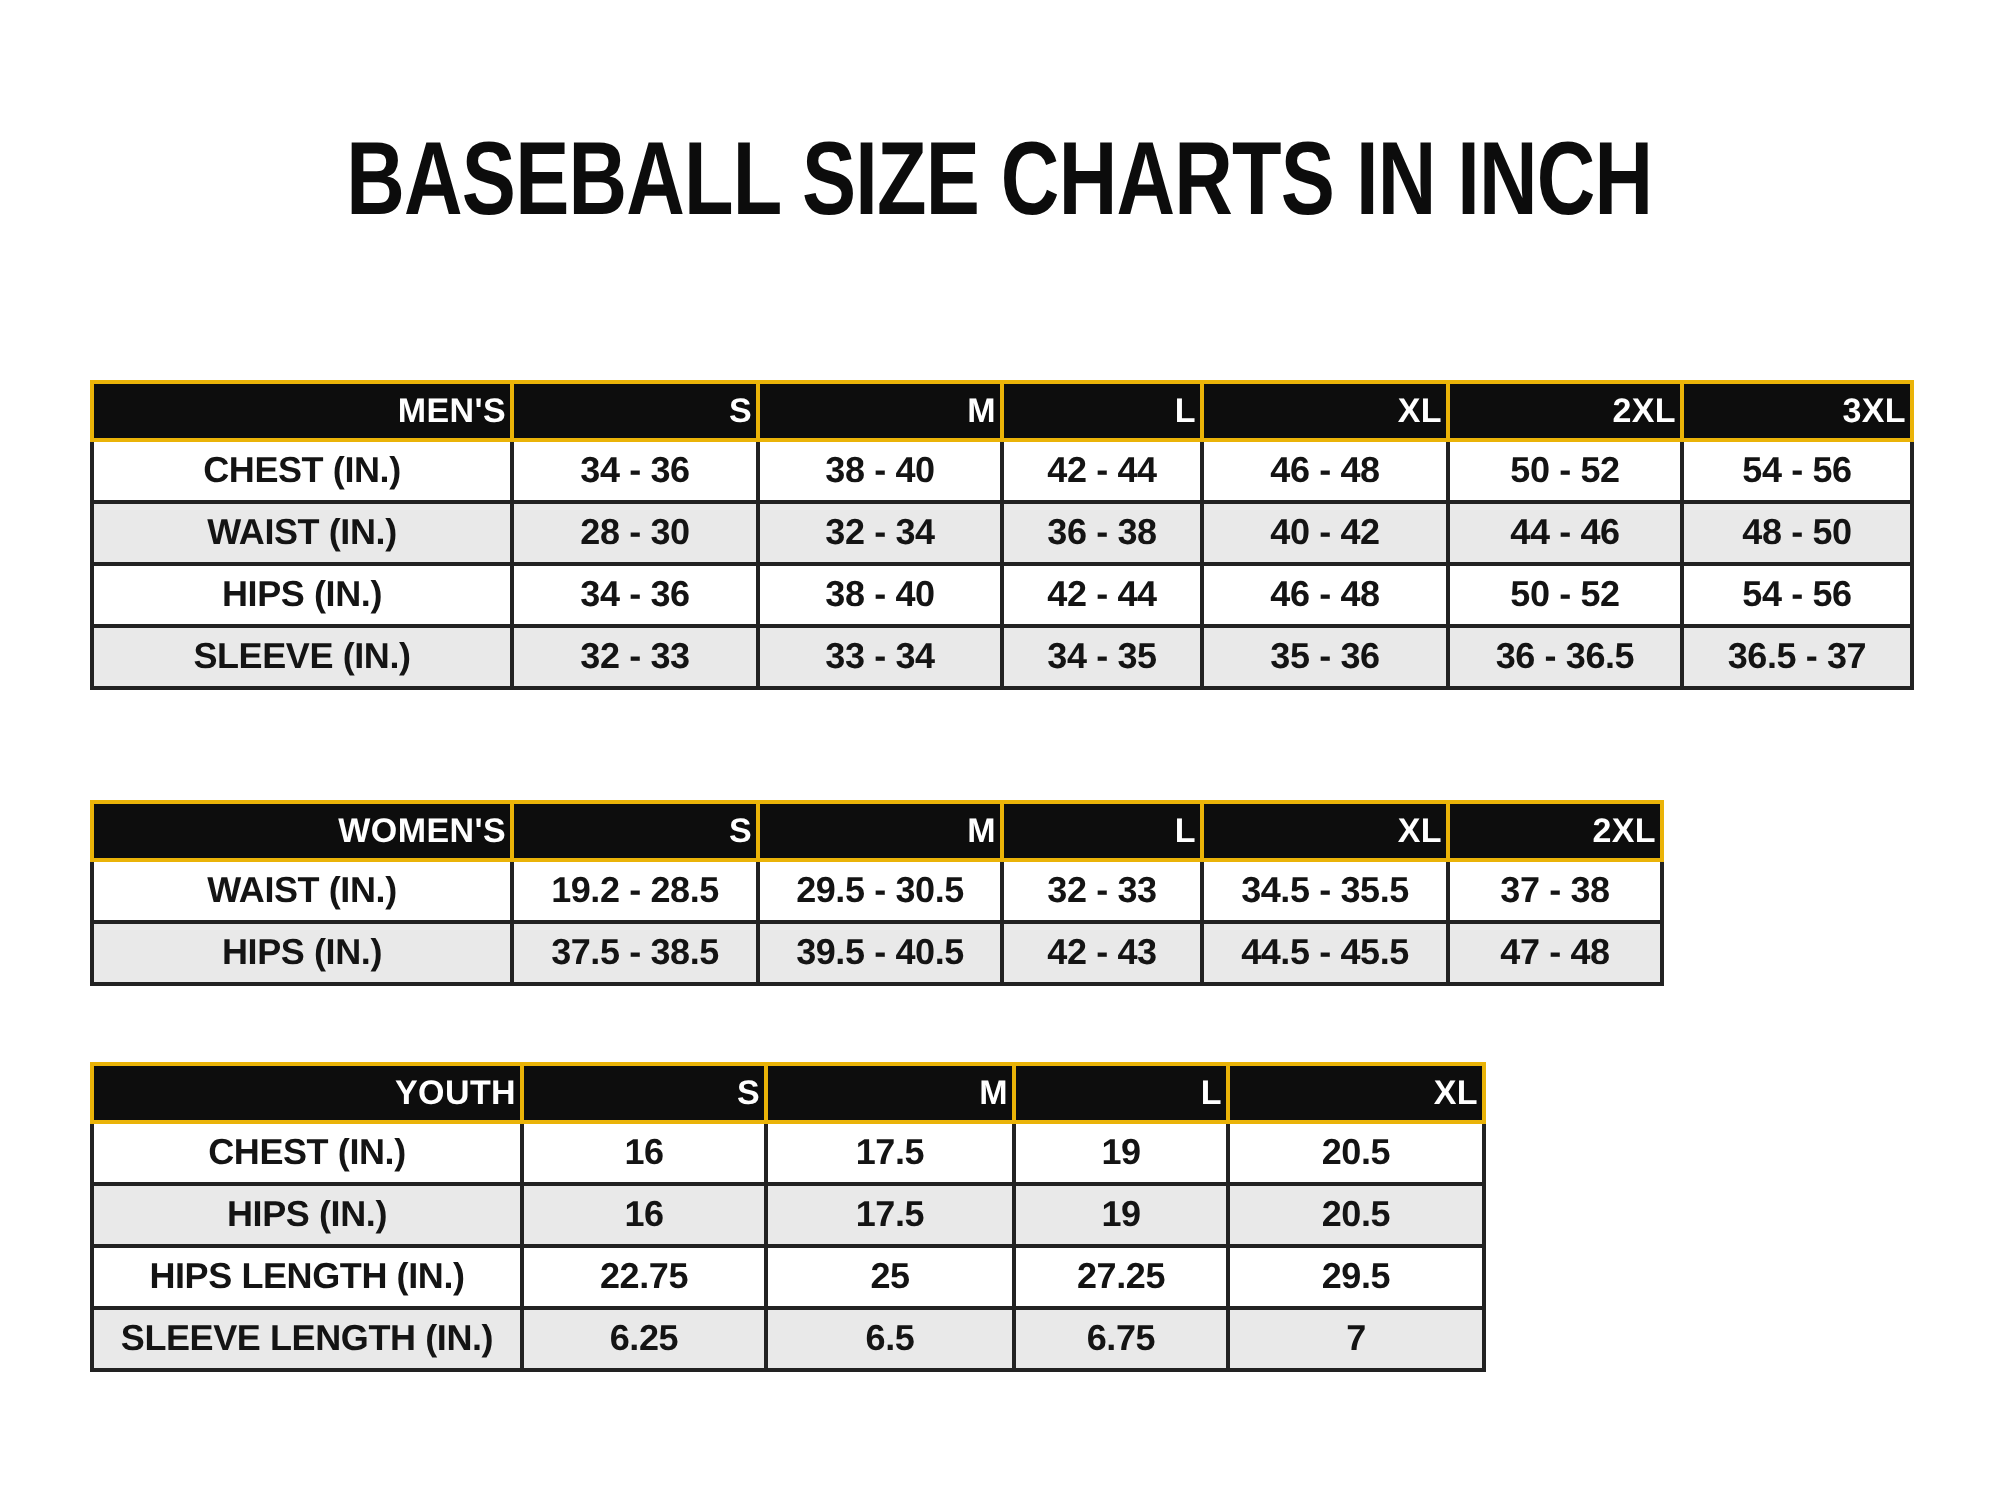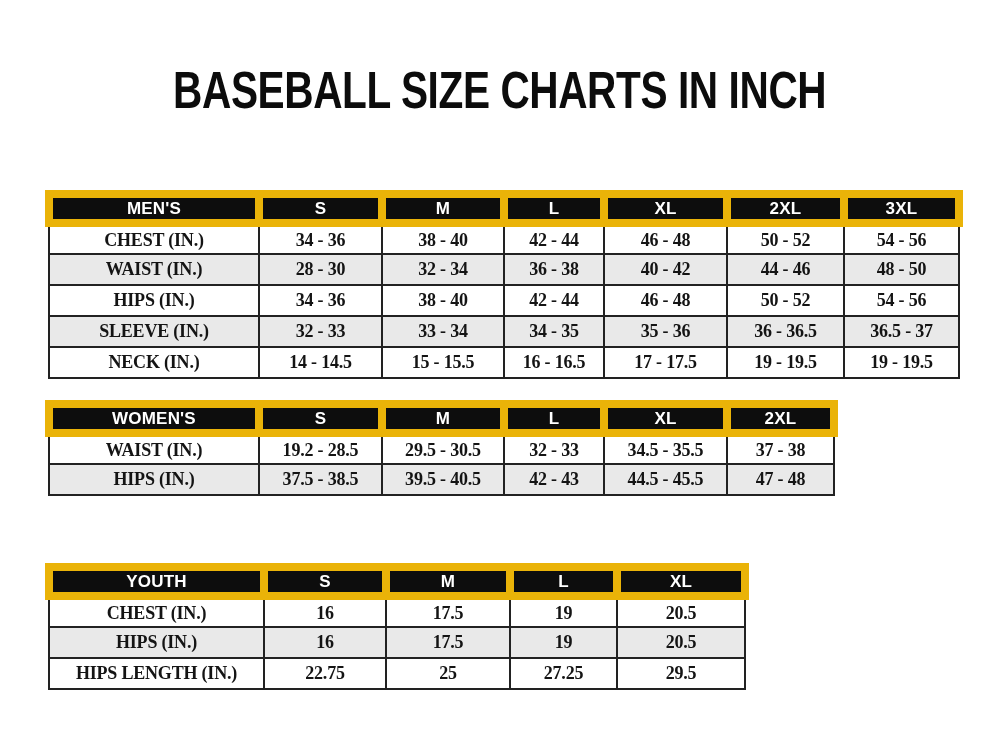--- a/index.html
+++ b/index.html
@@ -20,42 +20,42 @@
     letter-spacing:-0.5px; white-space:nowrap;
     transform:scaleX(0.78); transform-origin:center;
     line-height:1;
   }
   table.size-table {
     position:absolute;
     border-collapse:collapse;
     table-layout:fixed;
   }
   .size-table thead tr { height:29px; }
-  .size-table tbody tr { height:31px;font-family:Liberation Serif, serif; }
+  .size-table tbody tr { height:31px; }
   .size-table th {
     background:#0d0d0d; color:#ffffff;
     font-size:17px; font-weight:700;
-    text-align:center; padding:0 2px;
-    border:8px solid #eab308;
+    text-align:right; padding:0 2px;
+    border:2px solid #eab308;
     letter-spacing:0.2px;
     margin-left:41px;
   }
   .size-table td {
     border:2px solid #222222;
     font-size:18px; font-weight:700; color:#141414;
     text-align:center; padding:0 2px;
     background:#ffffff;
     letter-spacing:-0.2px;
     white-space:nowrap;
     overflow:hidden;
   }
   .size-table tbody tr:nth-child(even) td { background:#e9e9e9; }
   #mens-table   { left:45px; top:190px; width:910px; }
   #womens-table { left:45px; top:400px; width:785px;padding-left:12px; }
-  #youth-table  { left:45px; top:563px; width:696px; }
+  #youth-table  { left:45px; top:531px; width:696px; }
 </style>
 </head>
 <body>
 
 <div class="page-title-wrap">
   <span>BASEBALL SIZE CHARTS IN INCH</span>
 </div>
 
 <table id="mens-table" class="size-table">
   <colgroup>
@@ -107,29 +107,20 @@
         <td>54 - 56</td>
       </tr>
       <tr>
         <td>SLEEVE (IN.)</td>
         <td>32 - 33</td>
         <td>33 - 34</td>
         <td>34 - 35</td>
         <td>35 - 36</td>
         <td>36 - 36.5</td>
         <td>36.5 - 37</td>
-      </tr>
-      <tr>
-        <td>NECK (IN.)</td>
-        <td>14 - 14.5</td>
-        <td>15 - 15.5</td>
-        <td>16 - 16.5</td>
-        <td>17 - 17.5</td>
-        <td>19 - 19.5</td>
-        <td>19 - 19.5</td>
       </tr>
     </tbody>
 </table>
 
 <table id="womens-table" class="size-table">
   <colgroup>
     <col style="width:210px">
       <col style="width:123px">
       <col style="width:122px">
     <col style="width:100px">
@@ -198,14 +189,21 @@
         <td>19</td>
         <td>20.5</td>
       </tr>
       <tr>
         <td>HIPS LENGTH (IN.)</td>
         <td>22.75</td>
         <td>25</td>
         <td>27.25</td>
         <td>29.5</td>
       </tr>
+      <tr>
+        <td>SLEEVE LENGTH (IN.)</td>
+        <td>6.25</td>
+        <td>6.5</td>
+        <td>6.75</td>
+        <td>7</td>
+      </tr>
     </tbody>
 </table>
 
 </body></html>

